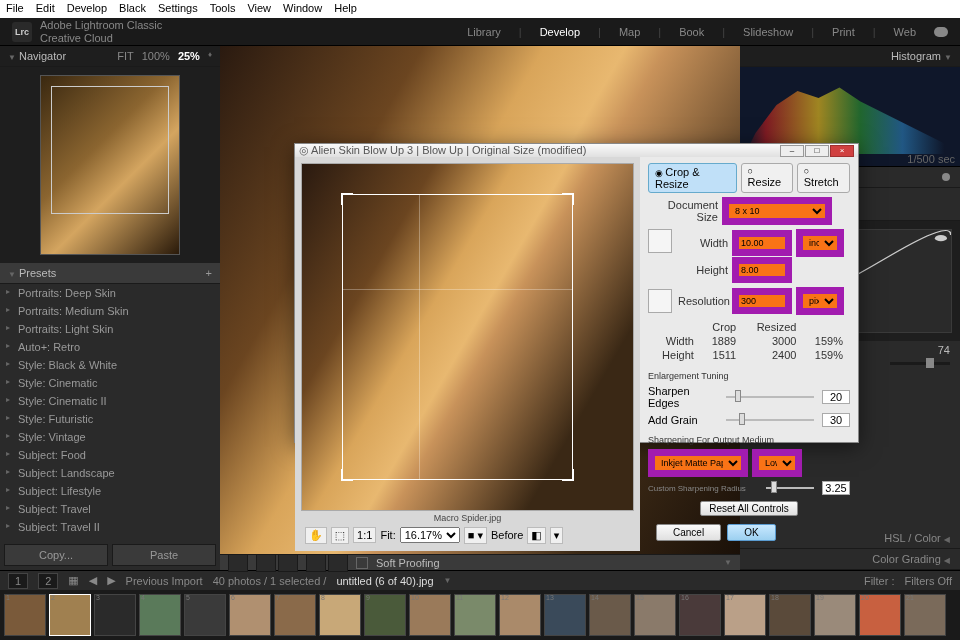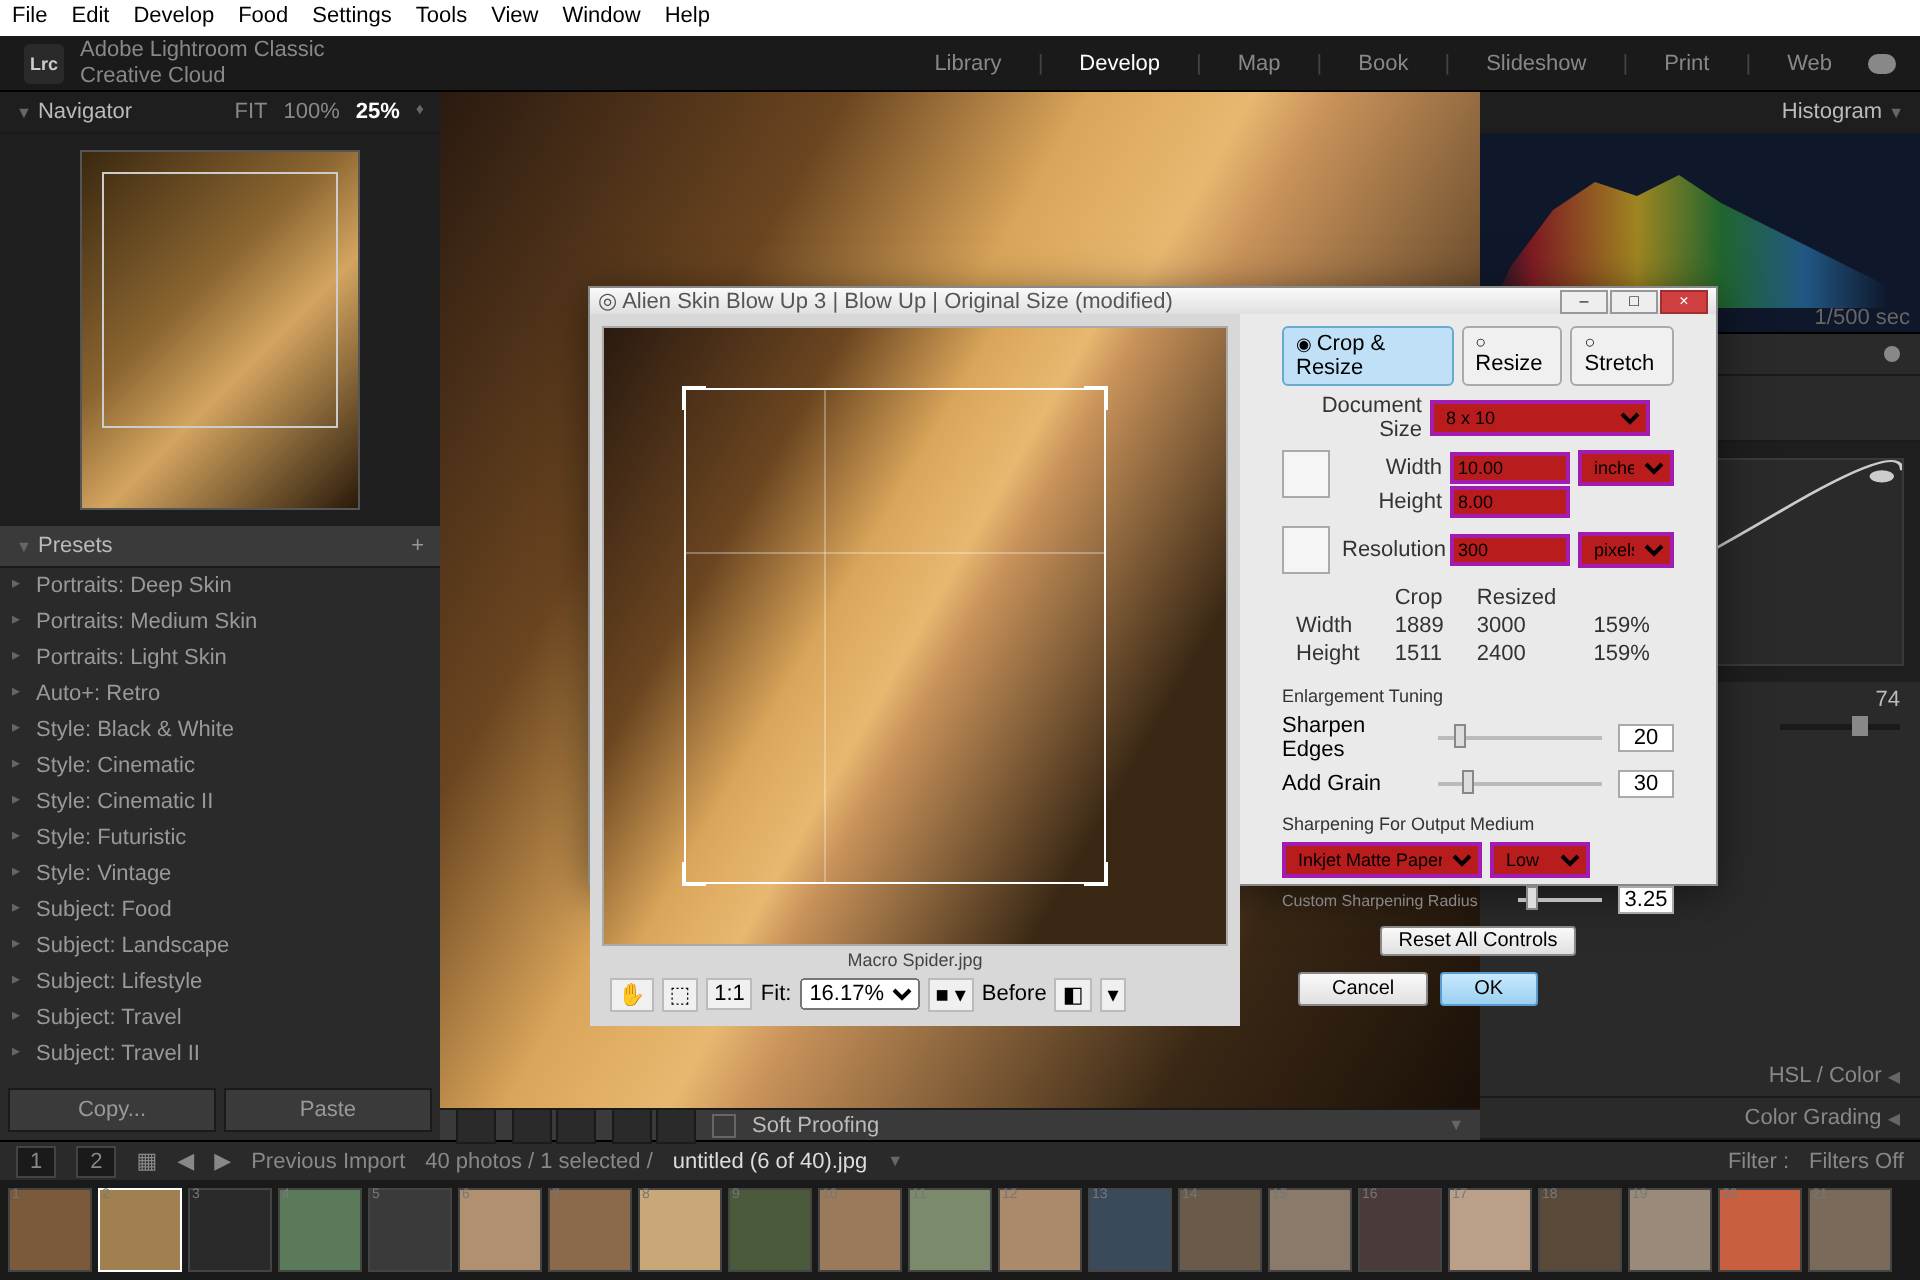--- a/index.html
+++ b/index.html
@@ -72,50 +72,50 @@
 .crop-overlay:before{left:33%;top:0;bottom:0;width:1px;box-shadow:100% 0 0 rgba(255,255,255,0.3)}
 .crop-overlay:after{top:33%;left:0;right:0;height:1px}
 .corner{position:absolute;width:12px;height:12px;border:2px solid #fff}
 .corner.tl{top:-2px;left:-2px;border-right:0;border-bottom:0}
 .corner.tr{top:-2px;right:-2px;border-left:0;border-bottom:0}
 .corner.bl{bottom:-2px;left:-2px;border-right:0;border-top:0}
 .corner.br{bottom:-2px;right:-2px;border-left:0;border-top:0}
 .dlg-filename{text-align:center;font-size:9px;padding:2px;color:#444}
 .dlg-tools{height:20px;display:flex;align-items:center;gap:4px;padding:2px 4px;font-size:9px}
 .dlg-tools .tbtn{padding:1px 3px;border:1px solid #bbb;background:#f0f0f0}
-.dlg-controls{flex:1;padding:6px 21px;font-size:10px;display:flex;flex-direction:column;gap:4px}
+.dlg-controls{flex:1;padding:6px 8px;font-size:10px;display:flex;flex-direction:column;gap:4px}
 .tab-row{display:flex;gap:4px}
 .dtab{padding:2px 6px;border:1px solid #aaa;background:#f0f0f0;border-radius:3px;font-size:9px}
 .dtab.active{background:#c0e0f8;border-color:#6ac}
 .field-row{display:flex;align-items:center;gap:4px;font-size:9px}
 .field-row .flabel{width:50px;text-align:right;color:#333}
-.field-row input,.field-row select{border:2px solid #a21caf;padding:1px 2px;font-size:9px;background:#b91c1c}
+.field-row input,.field-row select{border:7px solid #a21caf;padding:1px 2px;font-size:9px;background:#f97316}
 .field-row input{width:60px;text-align:left}
 .field-row select{width:48px}
 .section-hdr{font-size:9px;color:#333;margin-top:4px}
 .data-table{font-size:8px;color:#333}
-.data-table td{padding:0 5px;text-align:left}
+.data-table td{padding:0 5px;text-align:right}
 .dslider{display:flex;align-items:center;gap:4px;font-size:9px}
 .dslider-track{flex:1;height:2px;background:#bbb;position:relative;margin:0 4px}
 .dslider-thumb{width:6px;height:12px;background:#ddd;border:1px solid #888;position:absolute;top:-6px;left:10%}
 .dslider-val{width:28px;border:1px solid #aaa;text-align:center;background:#fff}
 .dlg-footer{display:flex;justify-content:flex-start;gap:6px;padding:4px 8px}
 .dbtn{padding:2px 16px;border:1px solid #888;background:linear-gradient(#fafafa,#e0e0e0);font-size:10px;border-radius:2px}
 .dbtn.primary{background:linear-gradient(#c8e8ff,#9cd0f0);border-color:#5a9bd0}
 .tri{font-size:8px;color:#666}
 .plus{color:#999}
 </style>
 </head>
 <body>
 
 <div class="menubar">
   <span>File</span>
   <span>Edit</span>
   <span>Develop</span>
-  <span>Food</span>
+  <span>Black</span>
   <span>Settings</span>
   <span>Tools</span>
   <span>View</span>
   <span>Window</span>
   <span>Help</span>
 </div>
 
 <div class="identity">
   <div class="logo">
     <div class="logo-badge">Lrc</div>

